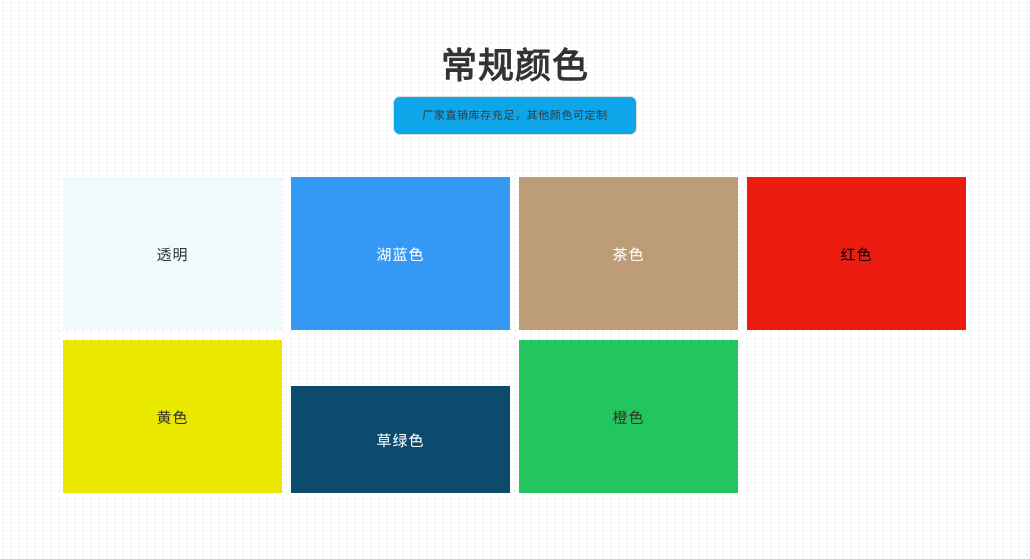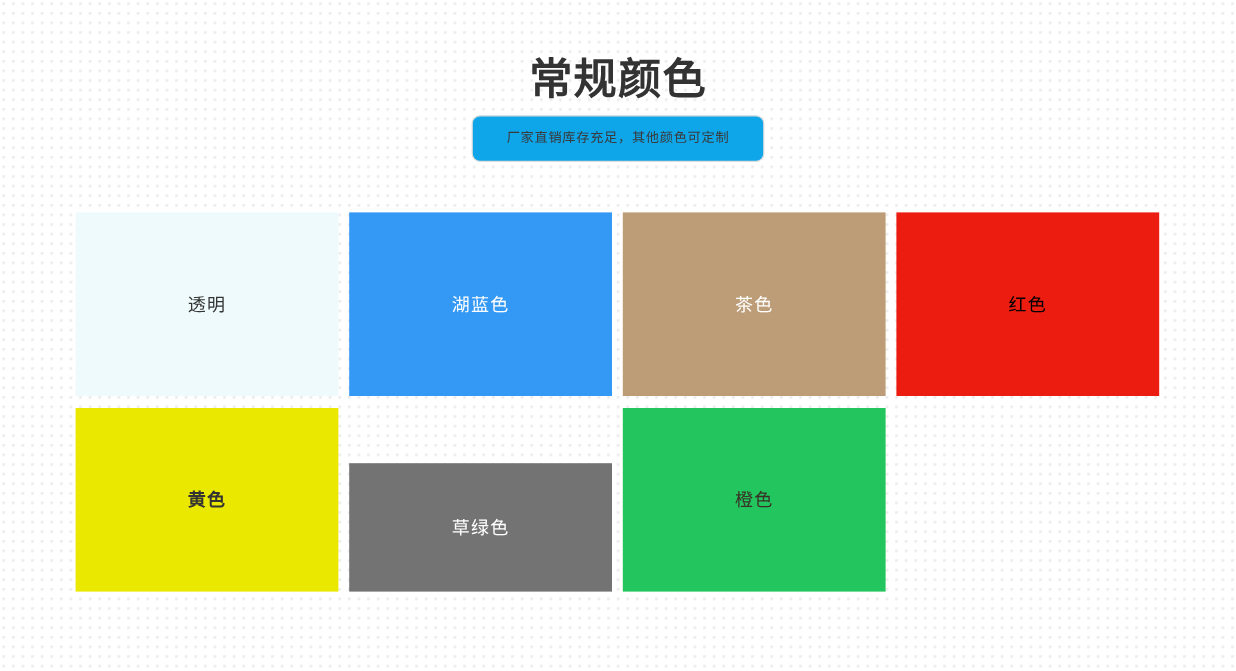--- a/index.html
+++ b/index.html
@@ -127,24 +127,24 @@
 
     <div class="swatch" style="background-color: rgb(189, 157, 119);">
       <span class="swatch-label" style="color: rgb(255, 255, 255);">茶色</span>
     </div>
 
     <div class="swatch" style="background-color: rgb(237, 28, 16);">
       <span class="swatch-label" style="color: #000000;">红色</span>
     </div>
 
     <div class="swatch" style="background-color: rgb(235, 232, 0);">
-      <span class="swatch-label" style="color: rgb(51, 51, 51); font-weight: bold;">黄色</span>
+      <span class="swatch-label" style="color: rgb(51, 51, 51);">黄色</span>
     </div>
 
-    <div class="swatch" style="background-color: #737373; margin-top: 46px;">
+    <div class="swatch" style="background-color: #0c4a6e; margin-top: 46px;">
       <span class="swatch-label" style="color: rgb(255, 255, 255);">草绿色</span>
     </div>
 
     <div class="swatch" style="background-color: #22c55e;">
       <span class="swatch-label" style="color: rgb(58, 48, 38);">橙色</span>
     </div>
 
 
   </div>
 

